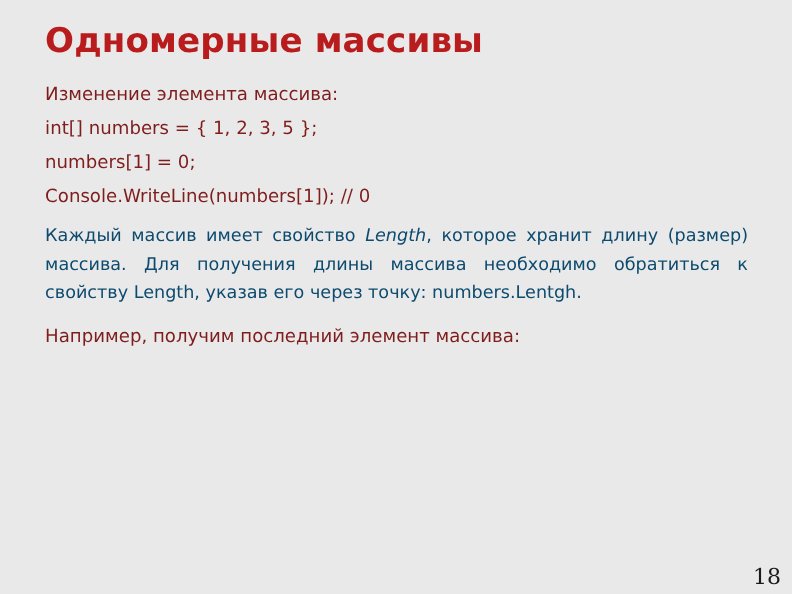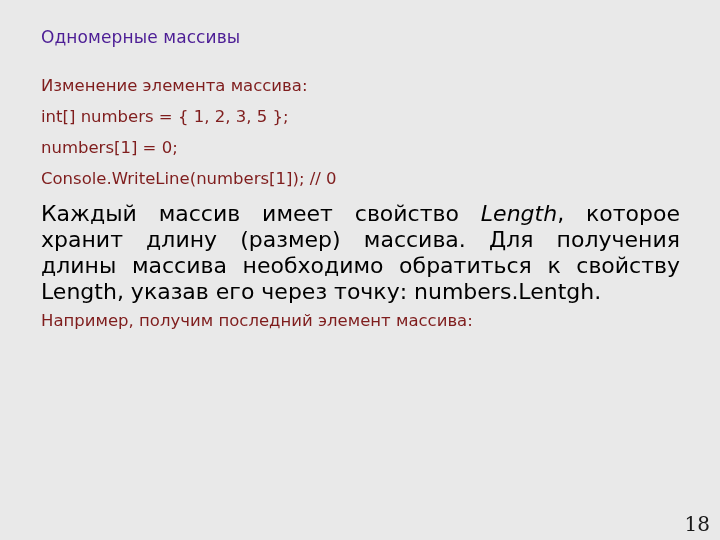--- a/index.html
+++ b/index.html
@@ -22,53 +22,53 @@
     background: #e9e9e9;
     box-sizing: border-box;
   }
 
   .slide-title {
     position: absolute;
     left: 41px;
     top: 22px;
     width: 640px;
     font-family: "DejaVu Sans", sans-serif;
-    font-size: 17px;
-    font-weight: 400;
+    font-size: 31px;
+    font-weight: 700;
     line-height: 30px;
-    color: #4c1d95;
+    color: #b91c1c;
     letter-spacing: 0.1px;
     white-space: nowrap;
   }
 
   .body-block {
     position: absolute;
     left: 41px;
     top: 70px;
     width: 639px;
   }
 
   .line {
     font-size: 16.5px;
     line-height: 31px;
     color: #7f1d1d;
     white-space: nowrap;
   }
 
   .para {
-    font-size: 22px;
+    font-size: 16px;
     line-height: 26px;
-    color: #000000;
+    color: #0c4a6e;
     text-align: justify;
     text-align-last: left;
     margin: 0;
   }
 
   .gap-before-para { margin-top: 7px; }
-  .gap-after-para  { }
+  .gap-after-para  { margin-top: 11px; }
 
   .it { font-style: italic; }
   .ul { text-decoration: underline; text-underline-offset: 2px; }
 
   .page-number {
     position: absolute;
     right: 10px;
     bottom: 6px;
     font-family: "DejaVu Serif", serif;
     font-size: 20px;

